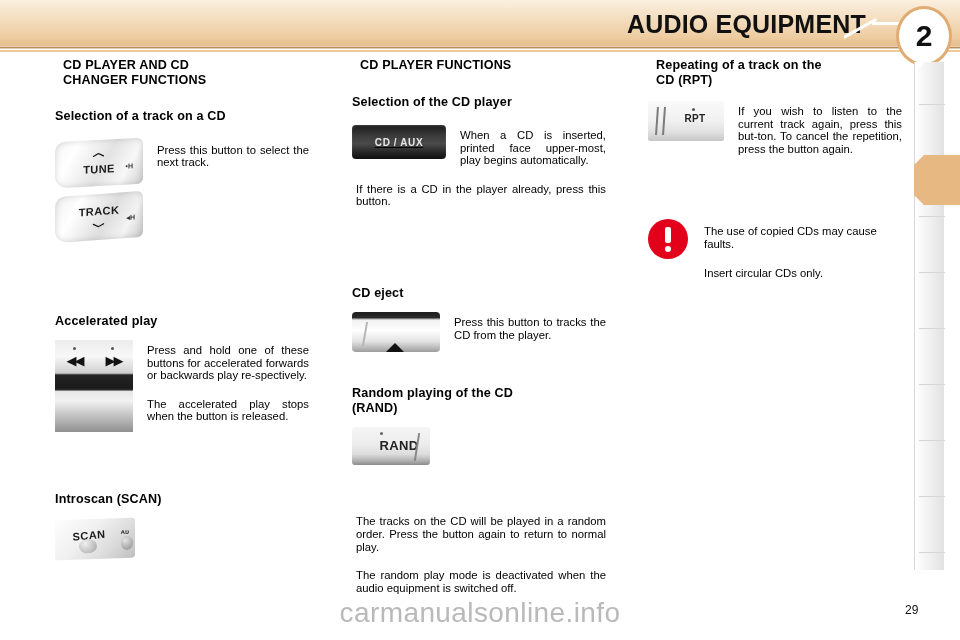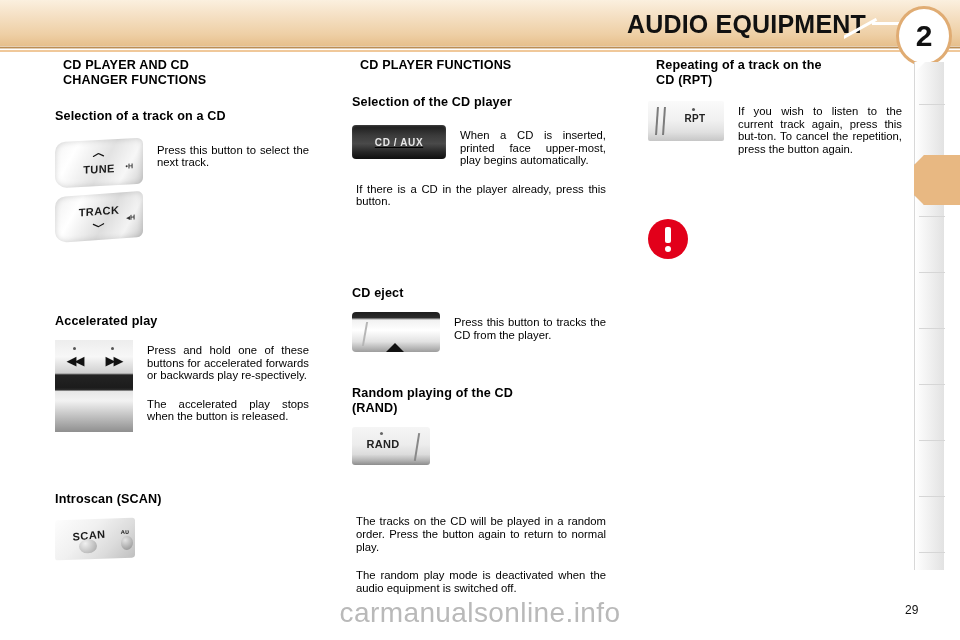--- a/index.html
+++ b/index.html
@@ -177,21 +177,21 @@
     border-bottom:9px solid #111;
   }
   .eject-bar{width:18px;height:4px;background:#111;margin:2px auto 0;}
 
   .btn-rand{
     width:78px;height:38px;border-radius:3px;
     background:linear-gradient(to bottom,#f5f5f5 0%,#ededed 45%,#dcdcdc 72%,#b3b3b3 88%,#8c8c8c 100%);
   }
   .btn-rand .t{
     position:absolute;left:0;top:11px;width:62px;text-align:center;
-    font-size:11px;font-weight:bold;color:#222;letter-spacing:.3px;
+    font-size:13px;font-weight:bold;color:#222;letter-spacing:.3px;padding-left:16px;
   }
   .rand-slash{
     position:absolute;right:12px;top:6px;width:2px;height:28px;
     background:#888;transform:rotate(9deg);
   }
   .rand-dot{position:absolute;left:28px;top:5px;width:3px;height:3px;background:#666;border-radius:50%;}
 
   .btn-rpt{
     width:76px;height:40px;border-radius:2px;
     background:linear-gradient(to bottom,#fafafa 0%,#f0f0f0 50%,#e0e0e0 78%,#c6c6c6 100%);
@@ -417,17 +417,22 @@
     </div>
   </div>
 
   <div class="sp-60"></div>
 
   <div class="warn">
     <div class="warn-ico">
       <span class="bang"></span>
         <span class="dot"></span>
     </div>
+    <div class="txt">
+      <p class="body last">The use of copied CDs may cause faults.</p>
+      <div class="sp-8"></div>
+      <p class="body last">Insert circular CDs only.</p>
+    </div>
   </div>
 </div>
 
 <div class="watermark">carmanualsonline.info</div>
 <div class="pagenum">29</div>
 
 </body></html>

